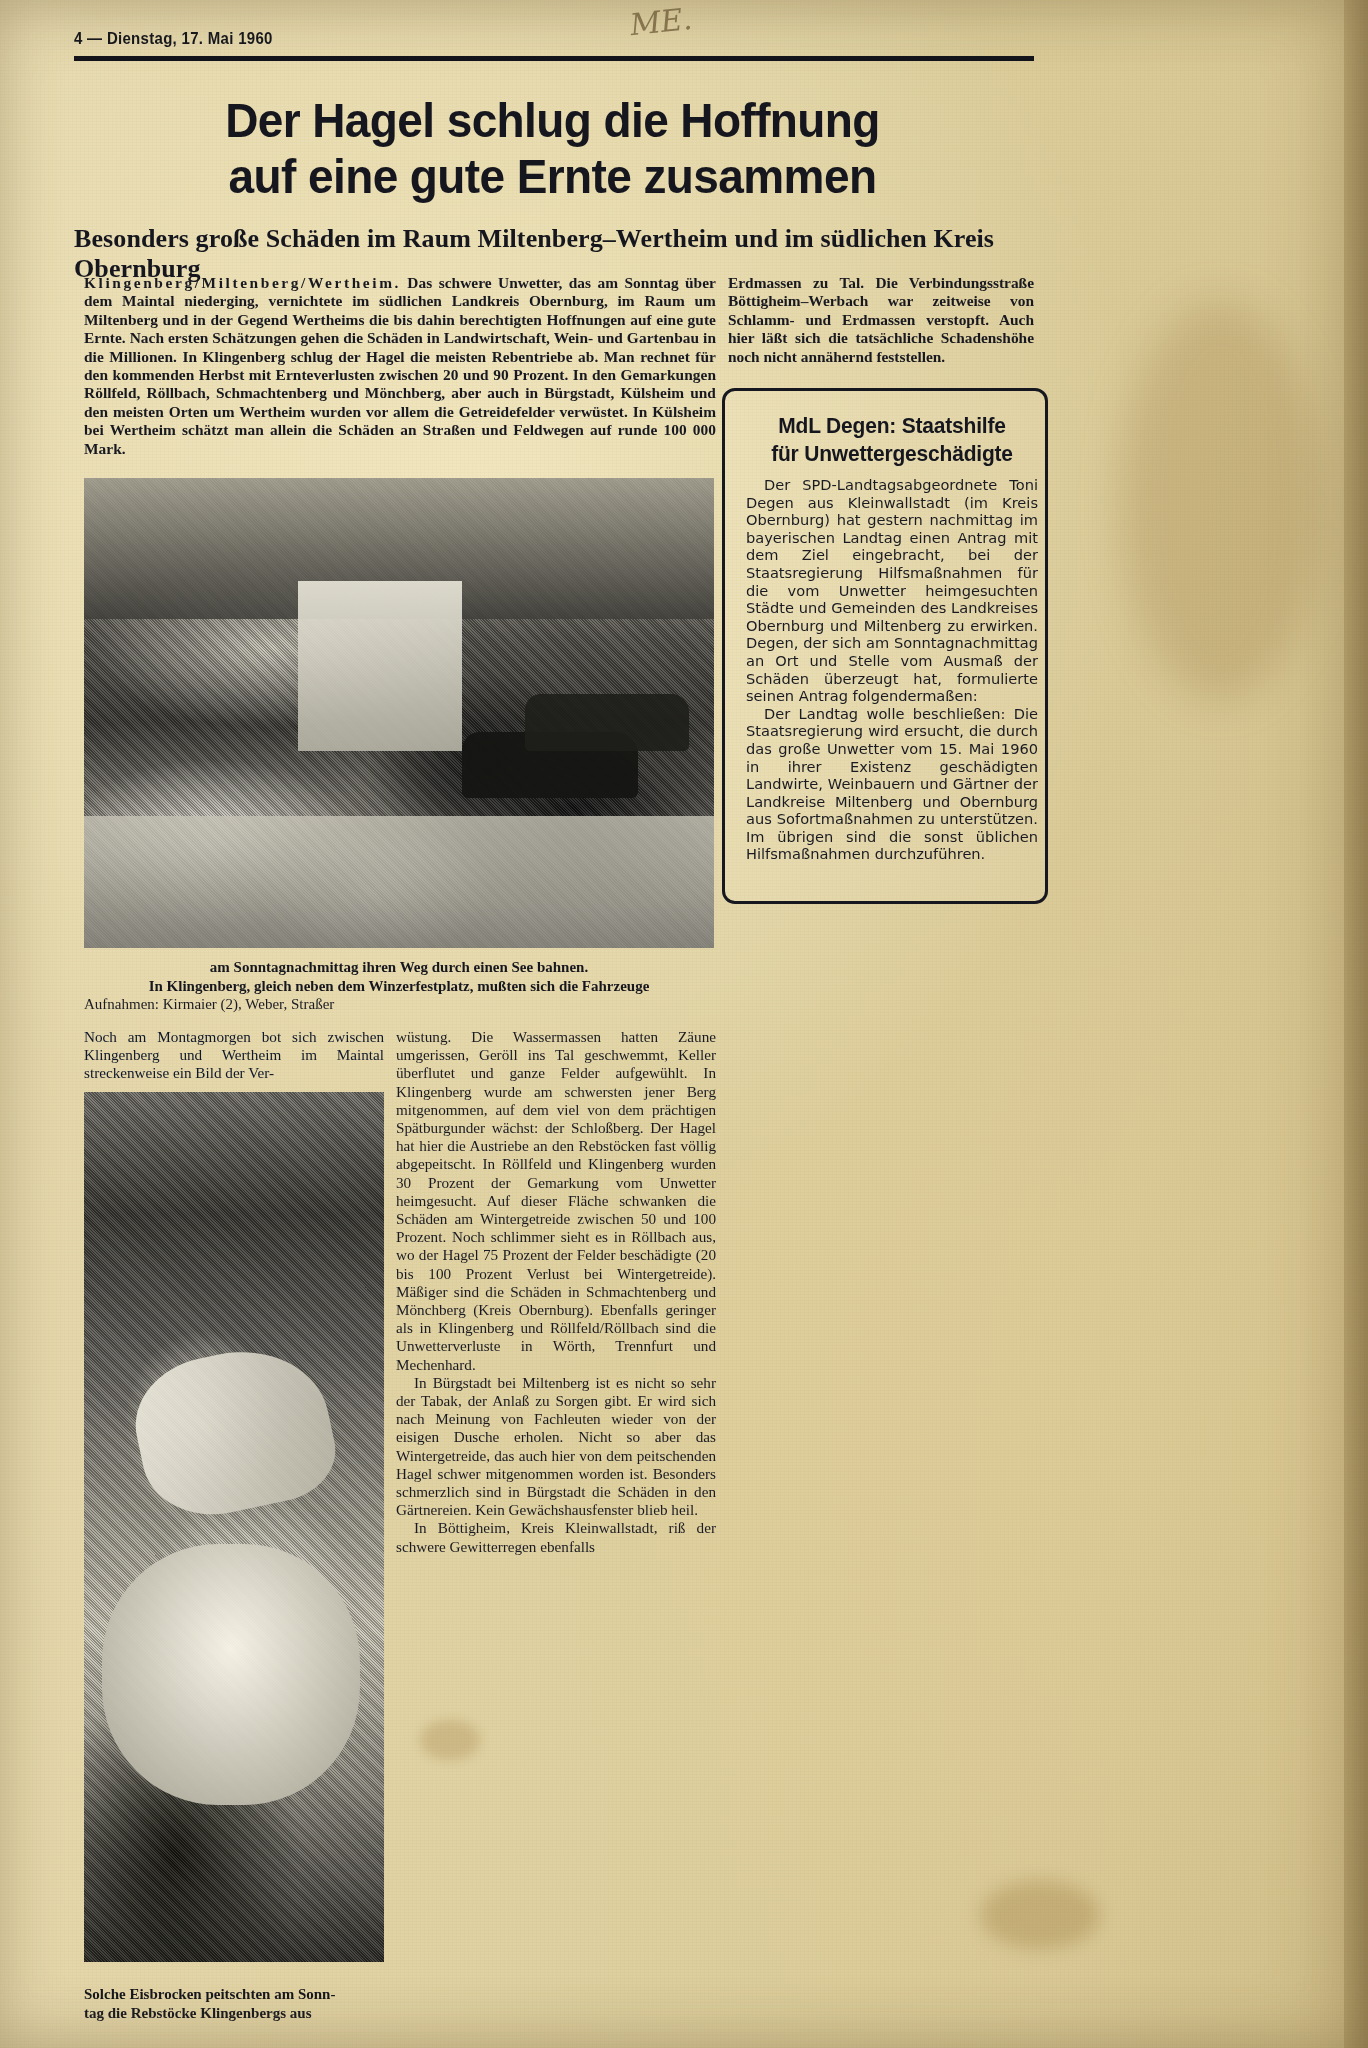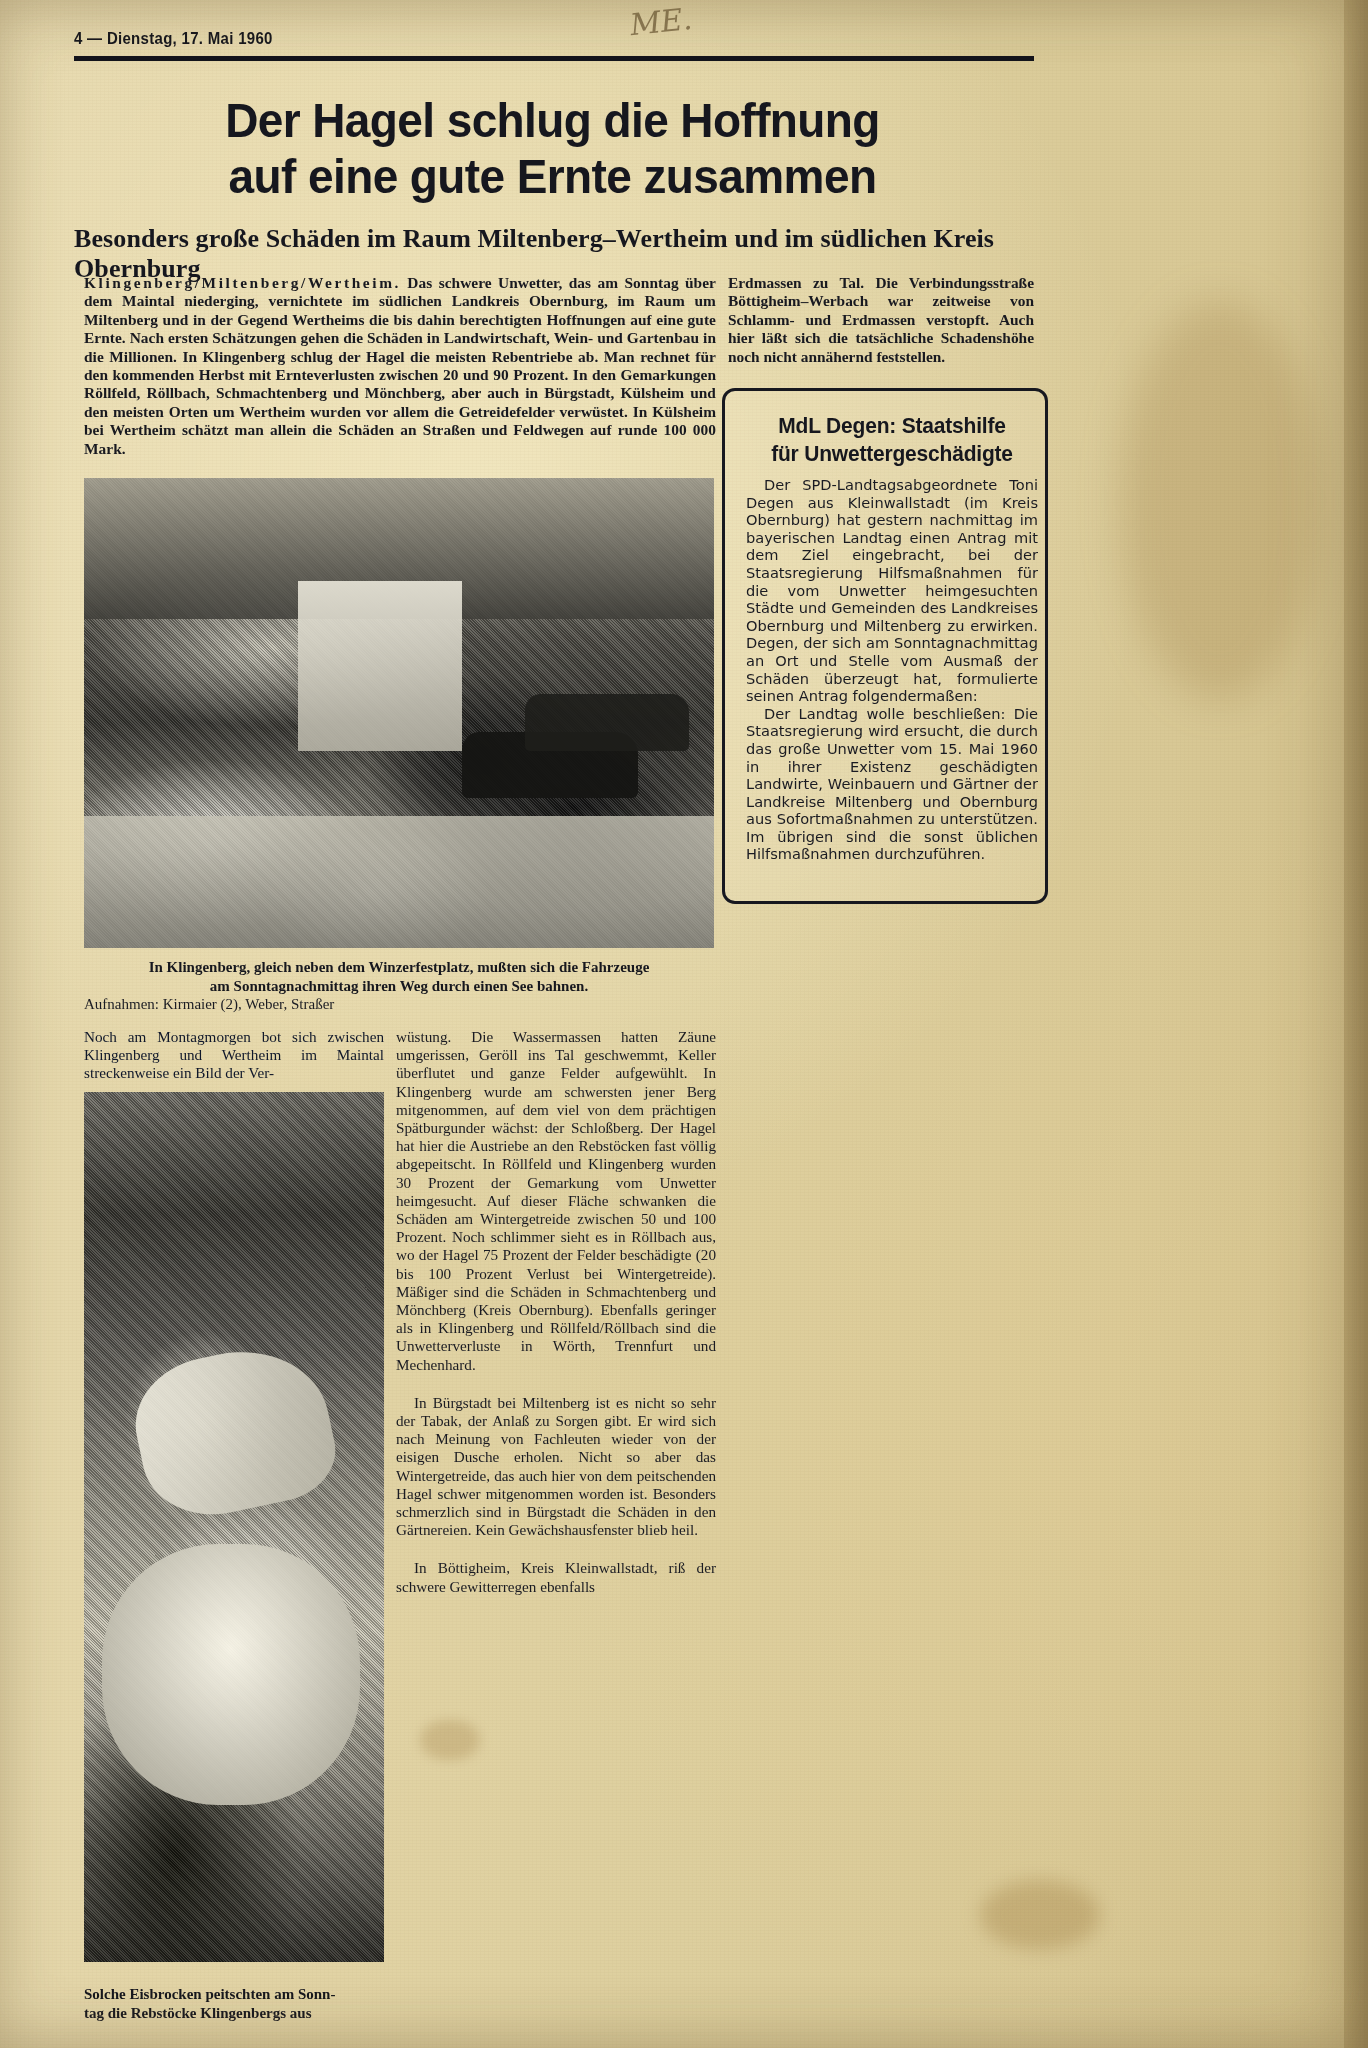--- a/index.html
+++ b/index.html
@@ -69,21 +69,21 @@
     color:#16171e;text-align:center;}
   .credit{position:absolute;font-weight:normal;font-size:15px;color:#1b1c23;
     font-family:"Liberation Serif",serif;}
 
   
   .low-l{position:absolute;left:84px;top:1320px;width:300px;
     font-size:15.2px;line-height:18.2px;text-align:justify;color:#0f172a;}
   .low-r{position:absolute;left:396px;top:1320px;width:320px;
     font-size:15.2px;line-height:18.2px;text-align:justify;color:#1a1b22;}
   .low-r p,.low-l p{margin:0;}
-  .low-r p.ind{text-indent:18px;margin-top:20px;}
+  .low-r p.ind{text-indent:18px;}
   .cap2{position:absolute;left:84px;top:1985px;width:300px;font-weight:bold;
     font-size:15px;line-height:19px;color:#16171e;}
 
   
   .handwrite{position:absolute;left:630px;top:4px;font-family:"DejaVu Serif",serif;
     font-size:30px;color:#6d5a37;font-style:italic;transform:rotate(-6deg);opacity:.75;}
 </style>
 </head>
 <body>
 
@@ -144,22 +144,22 @@
                   background:linear-gradient(180deg,#e7e4d7,#b4b1a4);opacity:.92;"></div>
       <div style="position:absolute;left:60%;top:54%;width:28%;height:14%;
                   background:#151513;border-radius:18px 22px 6px 6px;opacity:.95;"></div>
       <div style="position:absolute;left:70%;top:46%;width:26%;height:12%;
                   background:#1e1e1b;border-radius:16px 18px 5px 5px;opacity:.9;"></div>
       <div style="position:absolute;left:0;top:72%;width:100%;height:28%;
                   background:linear-gradient(180deg,#c6c3b5,#8a887e);opacity:.8;"></div>
     </div>
 
     <div class="cap" style="left:84px;top:958px;width:630px;">
+      <div>am Sonntagnachmittag ihren Weg durch einen See bahnen.</div>
       <div>In Klingenberg, gleich neben dem Winzerfestplatz, mußten sich die Fahrzeuge</div>
-      <div>am Sonntagnachmittag ihren Weg durch einen See bahnen.</div>
     </div>
     <div class="credit" style="left:84px;top:996px;width:630px;">Aufnahmen: Kirmaier (2), Weber, Straßer</div>
 
     <div class="low-l" style="top:1028px;">Noch am Montagmorgen bot sich zwischen Klingenberg und Wertheim im Maintal streckenweise ein Bild der Ver-</div>
 
     <div class="low-r" style="top:1028px;">
       <p>wüstung. Die Wassermassen hatten Zäune umgerissen, Geröll ins Tal geschwemmt, Keller überflutet und ganze Felder aufgewühlt. In Klingenberg wurde am schwersten jener Berg mitgenommen, auf dem viel von dem prächtigen Spätburgunder wächst: der Schloßberg. Der Hagel hat hier die Austriebe an den Rebstöcken fast völlig abgepeitscht. In Röllfeld und Klingenberg wurden 30 Prozent der Gemarkung vom Unwetter heimgesucht. Auf dieser Fläche schwanken die Schäden am Wintergetreide zwischen 50 und 100 Prozent. Noch schlimmer sieht es in Röllbach aus, wo der Hagel 75 Prozent der Felder beschädigte (20 bis 100 Prozent Verlust bei Wintergetreide). Mäßiger sind die Schäden in Schmachtenberg und Mönchberg (Kreis Obernburg). Ebenfalls geringer als in Klingenberg und Röllfeld/Röllbach sind die Unwetterverluste in Wörth, Trennfurt und Mechenhard.</p>
       <p class="ind">In Bürgstadt bei Miltenberg ist es nicht so sehr der Tabak, der Anlaß zu Sorgen gibt. Er wird sich nach Meinung von Fachleuten wieder von der eisigen Dusche erholen. Nicht so aber das Wintergetreide, das auch hier von dem peitschenden Hagel schwer mitgenommen worden ist. Besonders schmerzlich sind in Bürgstadt die Schäden in den Gärtnereien. Kein Gewächshausfenster blieb heil.</p>
       <p class="ind">In Böttigheim, Kreis Kleinwallstadt, riß der schwere Gewitterregen ebenfalls</p>
     </div>

